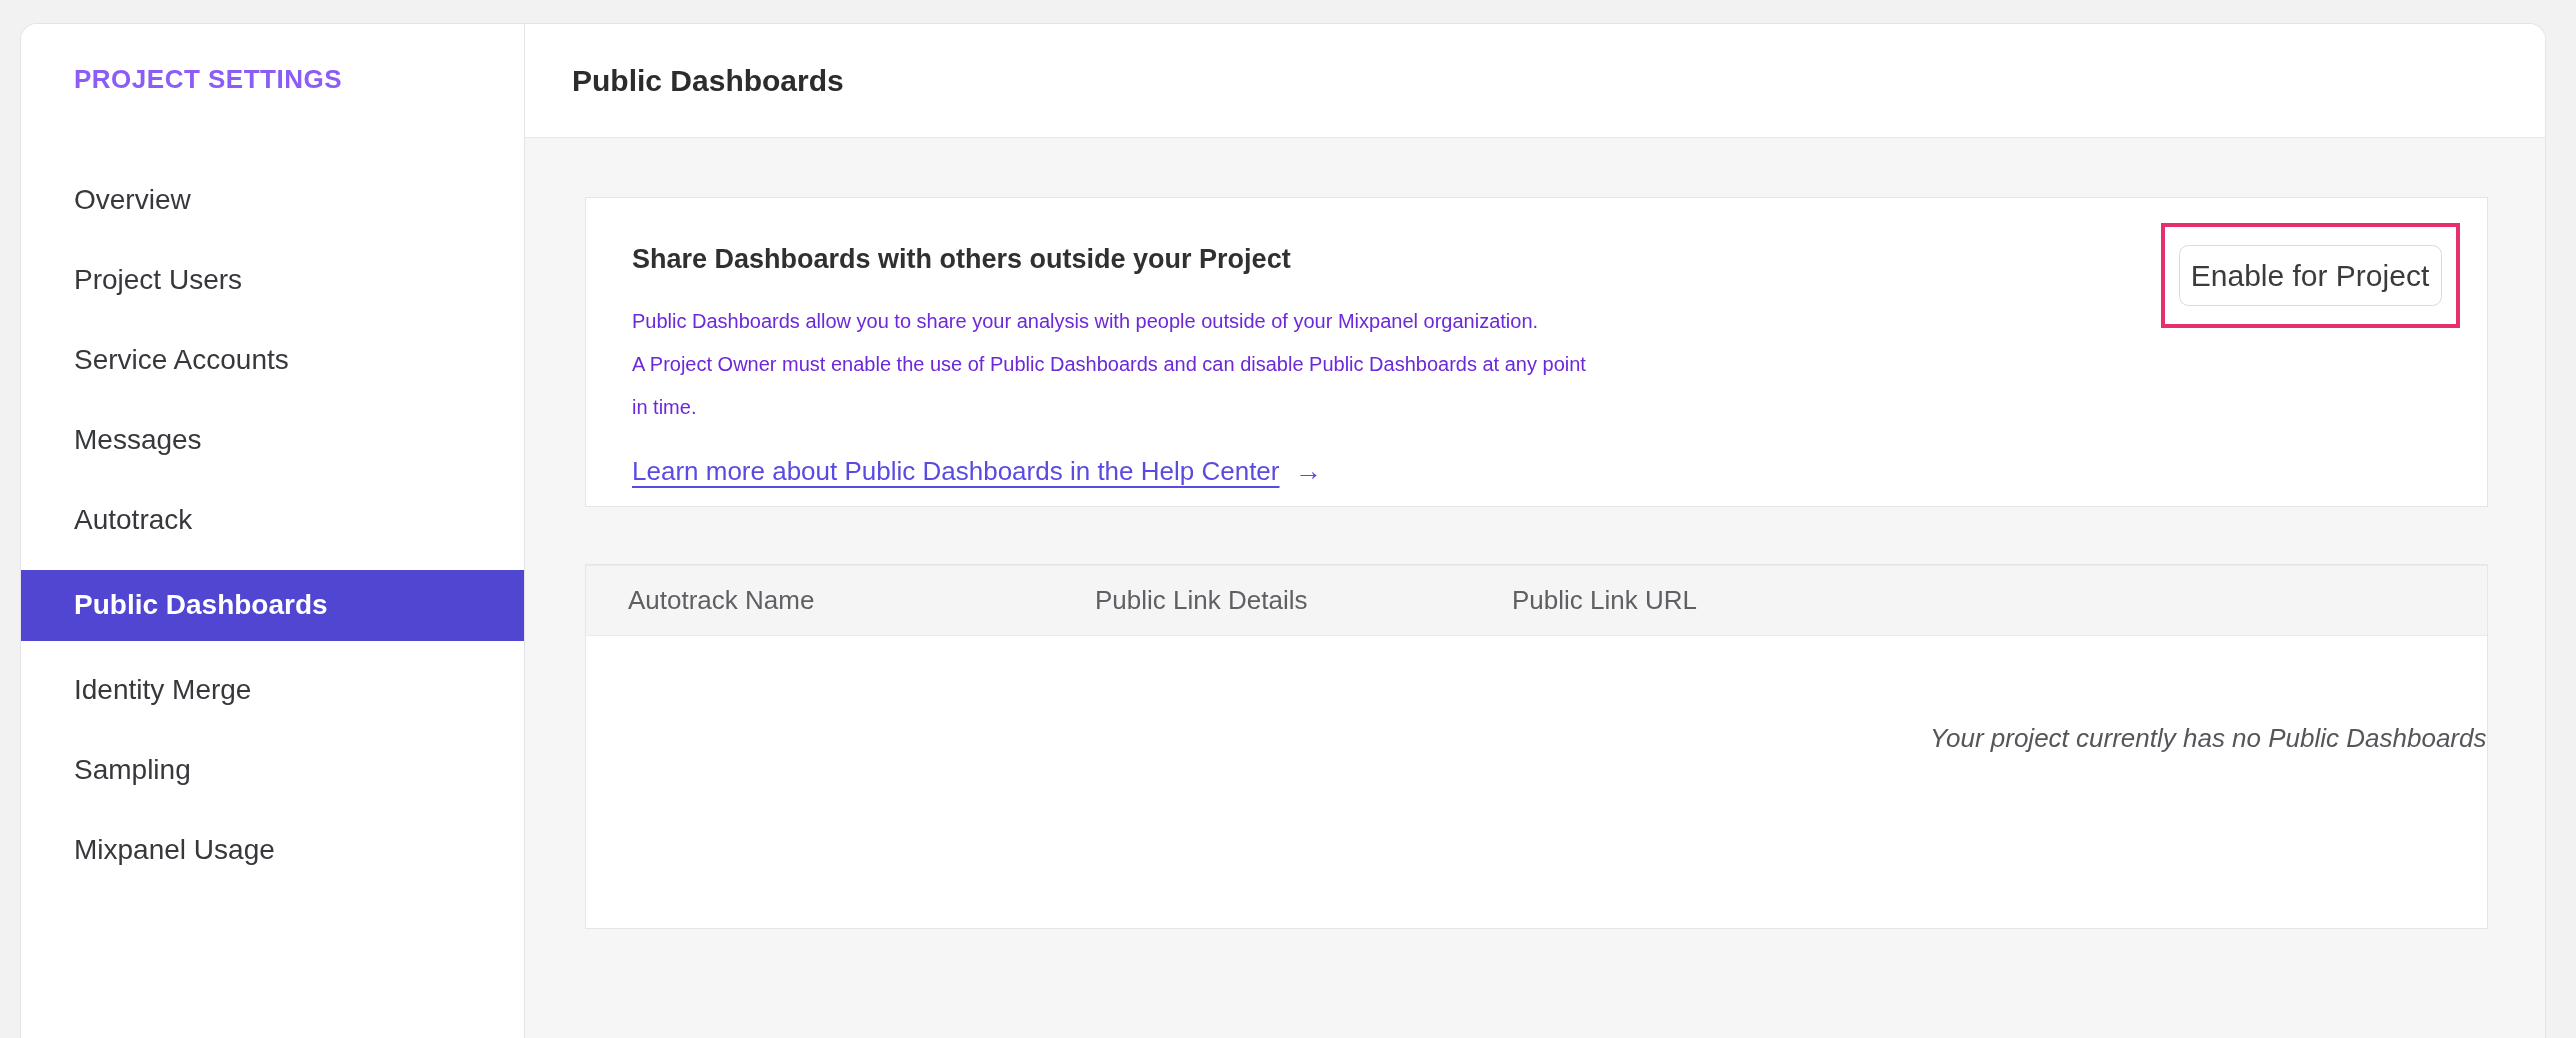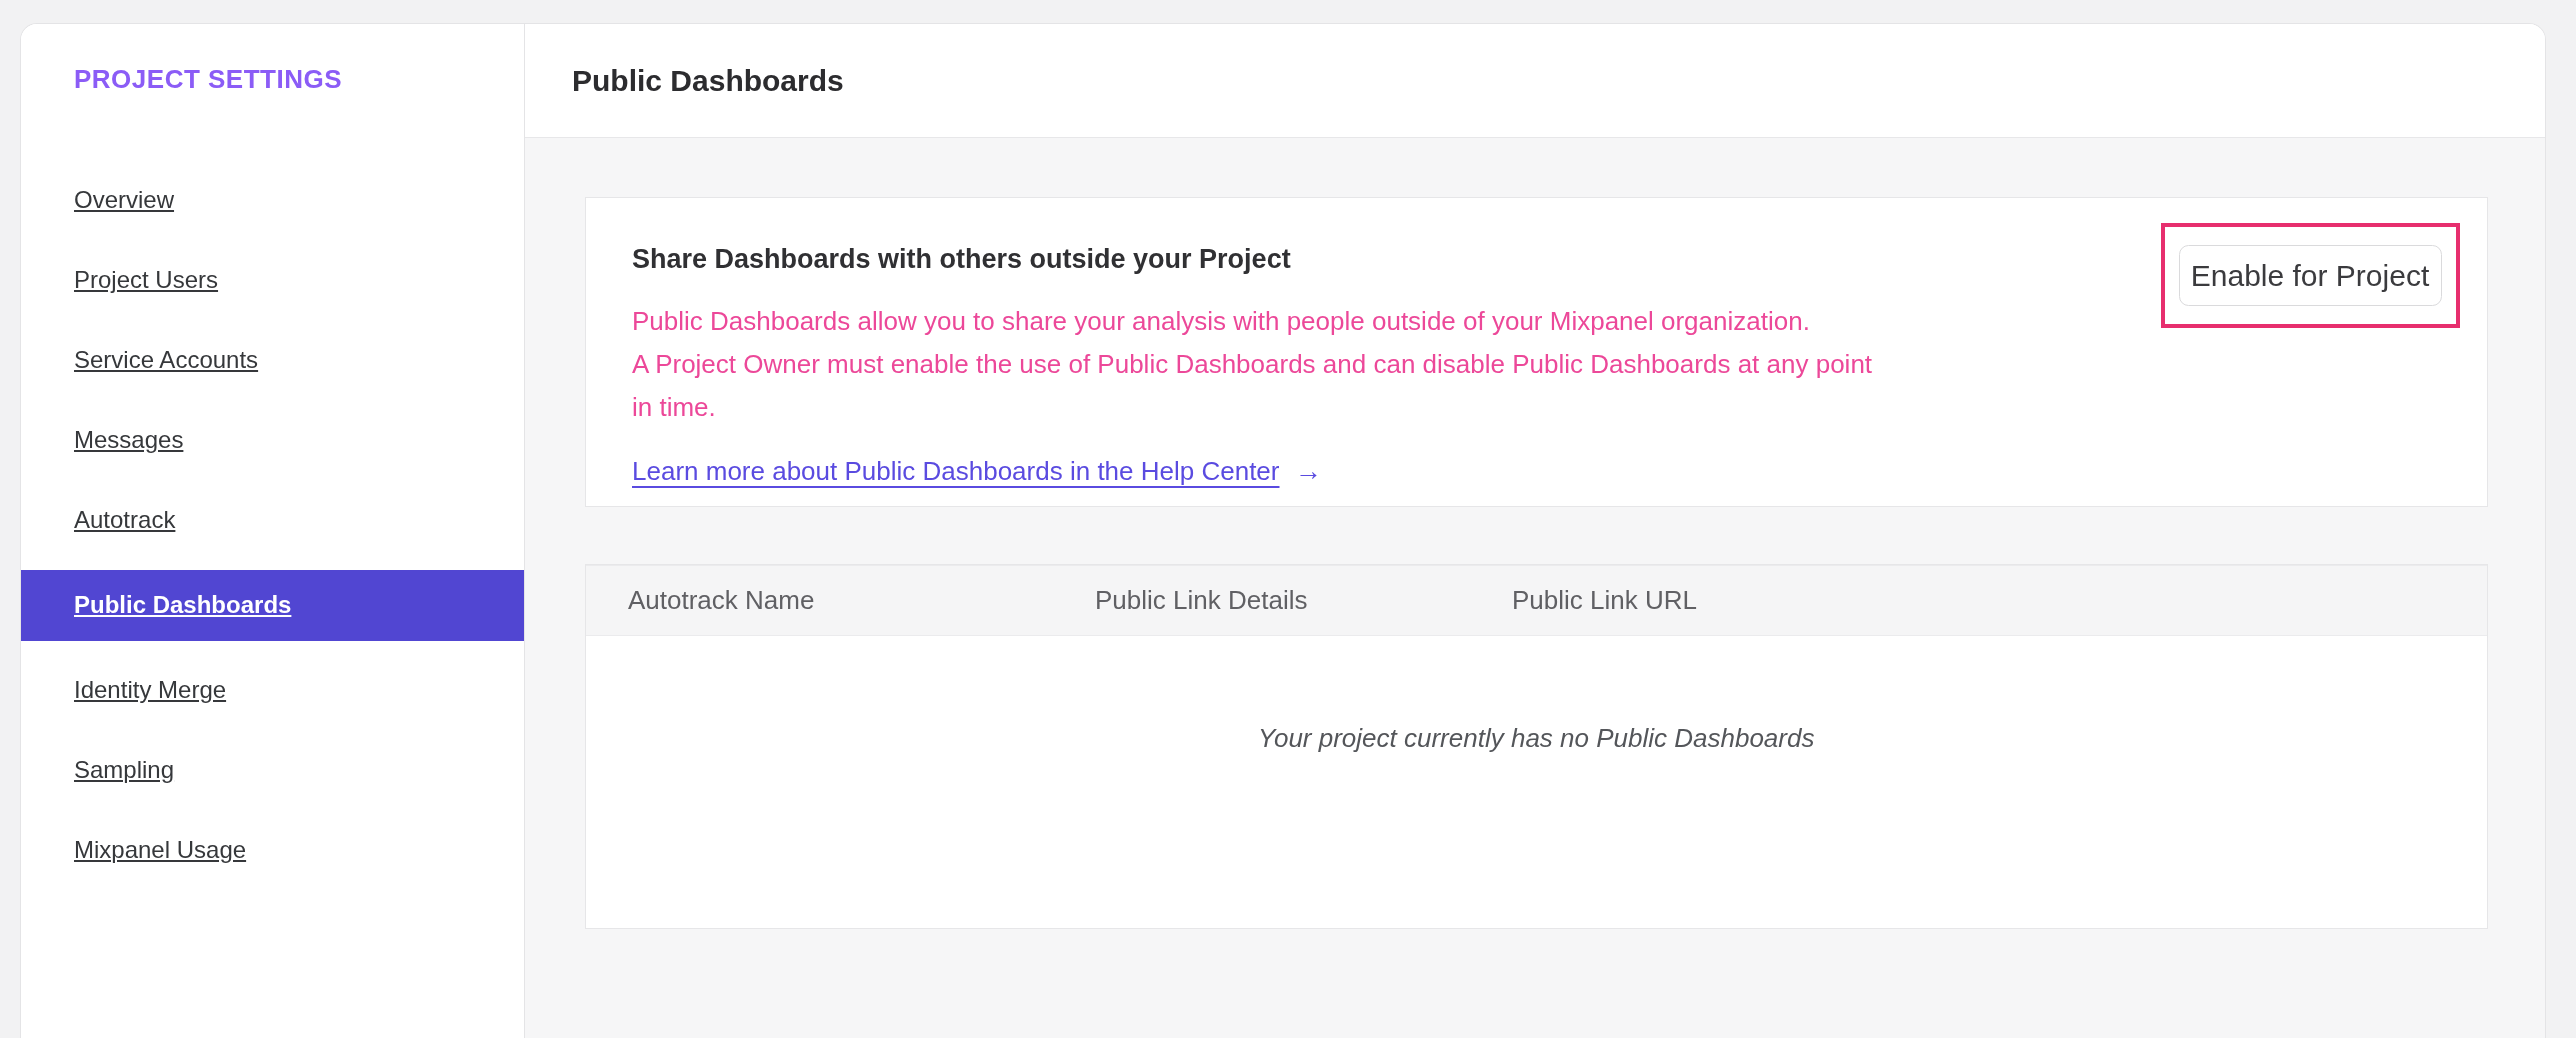--- a/index.html
+++ b/index.html
@@ -34,23 +34,22 @@
   }
   .sidebar-header {
     padding:40px 0 0 53px;
     font-size:26px; font-weight:700; letter-spacing:0.5px;
     color:#8b5cf6;
   }
   .nav { margin-top:65px; display:flex; flex-direction:column; }
   .nav-item {
     height:80px; display:flex; align-items:center;
     padding-left:53px; box-sizing:border-box;
-    font-size:24px; color:#36383b;
+    font-size:28px; color:#36383b;
     cursor:pointer;
-    text-decoration:underline;
   }
   .nav-item.selected {
     background:var(--accent,#5146d2);
     color:#ffffff; font-weight:700;
     height:71px; margin:9.5px 0;
     width:100%;
   }
 
   
   .main { flex:1; display:flex; flex-direction:column; background:#f6f6f7; }
@@ -73,21 +72,21 @@
   }
   .card.share-card { height:310px; margin-bottom:57px; }
   .card.active-card { height:365px; }
 
   
   .share-text { padding:46px 0 0 46px; max-width:1488px; }
   .share-title {
     font-size:27px; font-weight:700; color:#303033; margin-bottom:25px;
   }
   .share-desc {
-    font-size:26px; color:#ec4899; line-height:43px;
+    font-size:20px; color:#6d28d9; line-height:43px;
   }
   .share-link-row {
     margin-top:27px; display:flex; align-items:center;
     font-size:26px; color:var(--link,#5a4be0);
   }
   .share-link {
     color:var(--link,#5a4be0);
     text-decoration:underline;
     text-underline-offset:5.7px;
     text-decoration-thickness:1.9px;
@@ -125,21 +124,21 @@
     border-top:1.9px solid #ebebed;
     border-bottom:1.9px solid #ebebed;
     display:grid;
     grid-template-columns:467px 417px 1fr;
     align-items:center;
     box-sizing:border-box;
   }
   .th { font-size:26px; color:#606064; padding-left:42px; }
   .empty-area {
     flex:1; height:204px;
-    display:flex; align-items:center; justify-content:center;
+    display:flex; align-items:center; justify-content:flex-end;
   }
   .empty-msg { font-size:26px; font-style:italic; color:#54565a; }
 </style>
 </head>
 <body>
 
 <div class="page">
   <div class="panel">
 
     <div class="sidebar">

